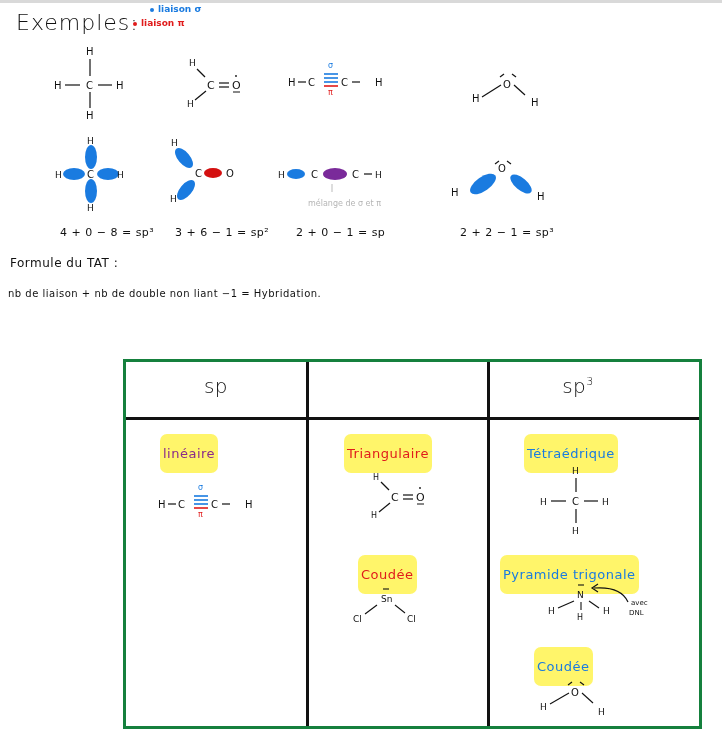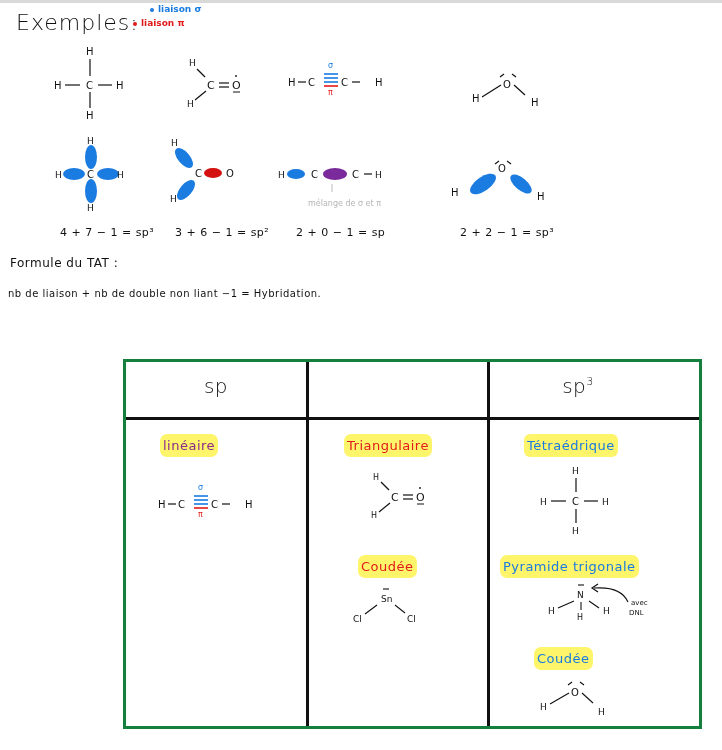--- a/index.html
+++ b/index.html
@@ -11,21 +11,21 @@
   .legend{font-size:9px;font-weight:bold;}
   .legend .dot{display:inline-block;width:4px;height:4px;border-radius:50%;margin-right:4px;vertical-align:middle;}
   .formula{font-size:11px;}
   .section{font-size:12px;}
   .rule{font-size:10px;}
   .table{position:absolute;left:123px;top:359px;width:579px;height:370px;border:3px solid #15803d;box-sizing:border-box;}
   .vline{position:absolute;top:0;bottom:0;width:3px;background:#111;}
   .hline{position:absolute;left:0;right:0;height:3px;background:#111;top:55px;}
   .hdr{position:absolute;top:12px;font-size:20px;font-weight:300;width:180px;text-align:center;}
   .hdr sup{font-size:11px;}
-  .geo{position:absolute;font-size:13px;padding:4px 3px;border-radius:7px;background:#fff56a;}
+  .geo{position:absolute;font-size:13px;padding:12px 3px;border-radius:7px;background:#fff56a;}
   svg{position:absolute;overflow:visible;}
   svg text{font-family:"DejaVu Sans",sans-serif;}
 </style>
 </head>
 <body>
 
 <div class="topbar"></div>
 
 <div class="abs hand title">Exemples:</div>
 <div class="abs legend" style="left:150px;top:4px;color:#1a7be0;">
@@ -156,21 +156,21 @@
     <text x="53" y="12">O</text>
     <text x="6" y="36">H</text>
     <text x="92" y="40">H</text>
   </g>
   <g stroke="#111" stroke-width="1.1">
     <line x1="50" y1="4" x2="54" y2="1"></line>
     <line x1="62" y1="1" x2="66" y2="4"></line>
   </g>
 </svg>
 
-<div class="abs hand formula" style="left:60px;top:226px;">4 + 7 − 1 = sp³</div>
+<div class="abs hand formula" style="left:60px;top:226px;">4 + 0 − 8 = sp³</div>
 <div class="abs hand formula" style="left:175px;top:226px;">3 + 6 − 1 = sp²</div>
 <div class="abs hand formula" style="left:296px;top:226px;">2 + 0 − 1 = sp</div>
 <div class="abs hand formula" style="left:460px;top:226px;">2 + 2 − 1 = sp³</div>
 
 <div class="abs hand section" style="left:10px;top:256px;">Formule du TAT :</div>
 <div class="abs hand rule" style="left:8px;top:288px;">nb de liaison + nb de double non liant −1 = Hybridation.</div>
 
 <div class="table">
   <div class="vline" style="left:180px;"></div>
   <div class="vline" style="left:361px;"></div>
@@ -228,21 +228,21 @@
       <text x="30" y="18">Sn</text>
       <text x="2" y="38">Cl</text>
       <text x="56" y="38">Cl</text>
     </g>
     <g stroke="#111" stroke-width="1.1">
       <line x1="14" y1="30" x2="26" y2="21"></line>
       <line x1="44" y1="21" x2="54" y2="29"></line>
     </g>
   </svg>
 
-  <div class="geo hand" style="left:398px;top:72px;color:#1a7be0;border-radius:6px;">Tétraédrique</div>
+  <div class="geo hand" style="left:398px;top:72px;color:#1a7be0;">Tétraédrique</div>
   <svg style="left:410px;top:100px;" width="80" height="75">
     <g font-size="9" fill="#111" stroke="none">
       <text x="36" y="12">H</text>
       <text x="4" y="43">H</text>
       <text x="36" y="43" font-size="10">C</text>
       <text x="66" y="43">H</text>
       <text x="36" y="72">H</text>
     </g>
     <g stroke="#111" stroke-width="1.2">
       <line x1="40" y1="16" x2="40" y2="30"></line>

